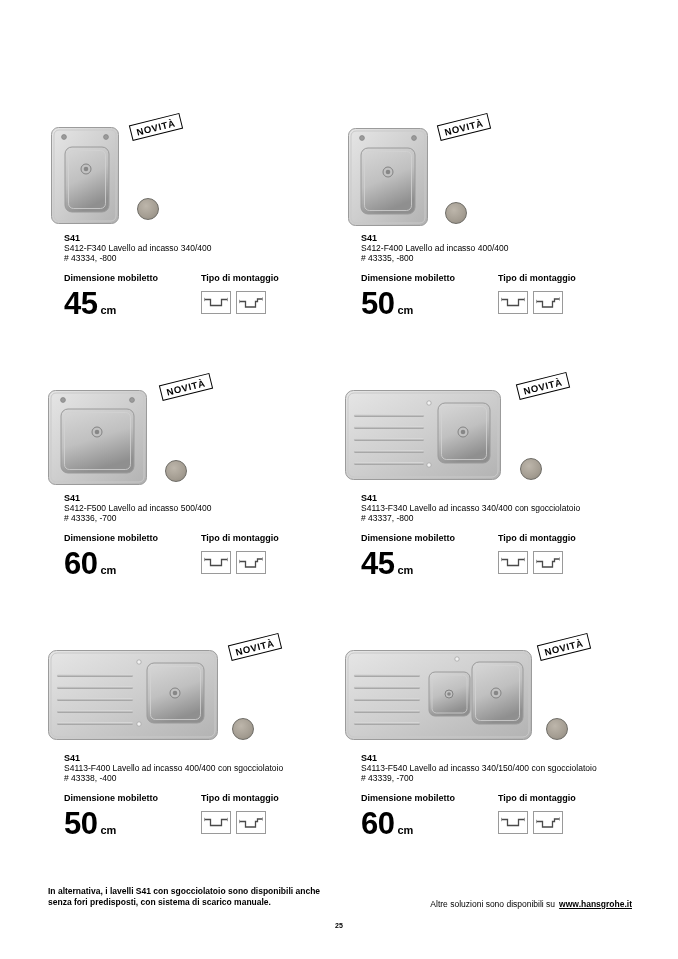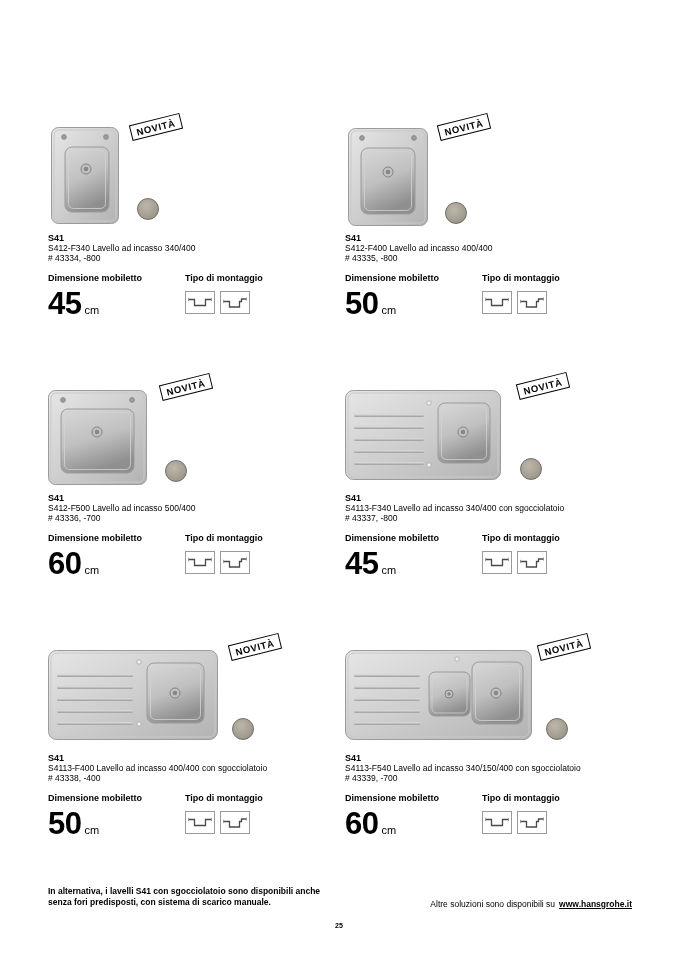--- a/index.html
+++ b/index.html
@@ -41,34 +41,34 @@
     background:radial-gradient(circle at 40% 35%, #bdb6ab, #a49d92 60%, #8c867c);
     border:1.5px solid #6e6c66;
   }
   .p0 .swatch{left:89px;  top:83px}
   .p1 .swatch{left:100px; top:87px}
   .p2 .swatch{left:117px; top:83px}
   .p3 .swatch{left:175px; top:81px}
   .p4 .swatch{left:184px; top:79px}
   .p5 .swatch{left:201px; top:79px}
 
-  .tblock{ position:absolute; left:0; top:118px; width:292px; }
+  .tblock{ position:absolute; left:16px; top:118px; width:292px; }
   .p2 .tblock,.p3 .tblock{ top:116px; }
   .p4 .tblock,.p5 .tblock{ top:114px; }
 
   .pname{ font-size:9px;   font-weight:bold; line-height:10px; }
   .pdesc{ font-size:8.5px; line-height:10px; max-width:240px; }
   .pcode{ font-size:8.5px; line-height:10px; }
 
   .specs{ display:flex; margin-top:11px; }
   .spec-left{ width:100px; }
   .spec-right{ flex:1;padding-left:37px; }
   .shead{ font-size:9px; font-weight:bold; line-height:9px; margin-bottom:8px; white-space:nowrap; }
   .size{ font-size:31px; font-weight:bold; line-height:26px; letter-spacing:-.5px; }
-  .size .unit{ font-size:11px; font-weight:normal; margin-left:3px; letter-spacing:0; }
+  .size .unit{ font-size:11px; font-weight:bold; margin-left:3px; letter-spacing:0; }
   .micons{ display:flex; gap:5px; margin-top:1px; }
   .micon{
     width:30px; height:23px; border:1px solid #9a9a9a; background:#fff;
     display:flex; align-items:center; justify-content:center;
   }
 
   
   .footer-note{
     position:absolute; left:48px; top:886px; width:290px;
     font-size:8.5px; font-weight:bold; line-height:10.5px;

